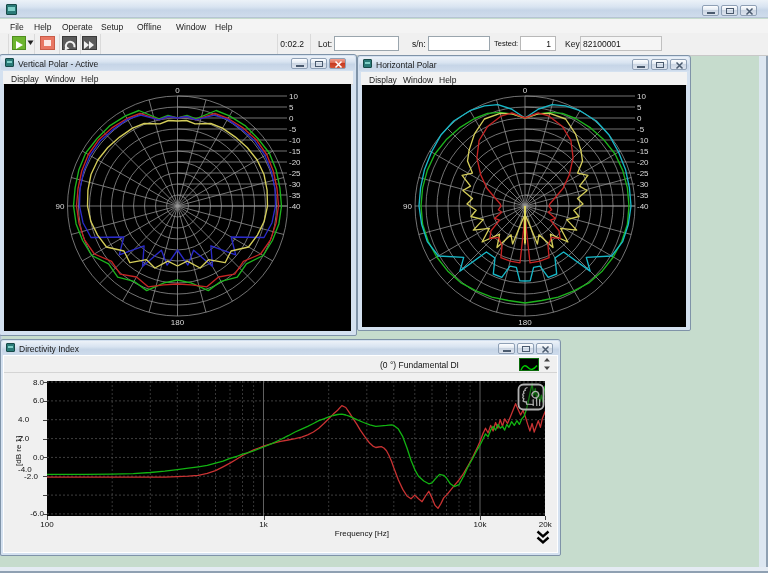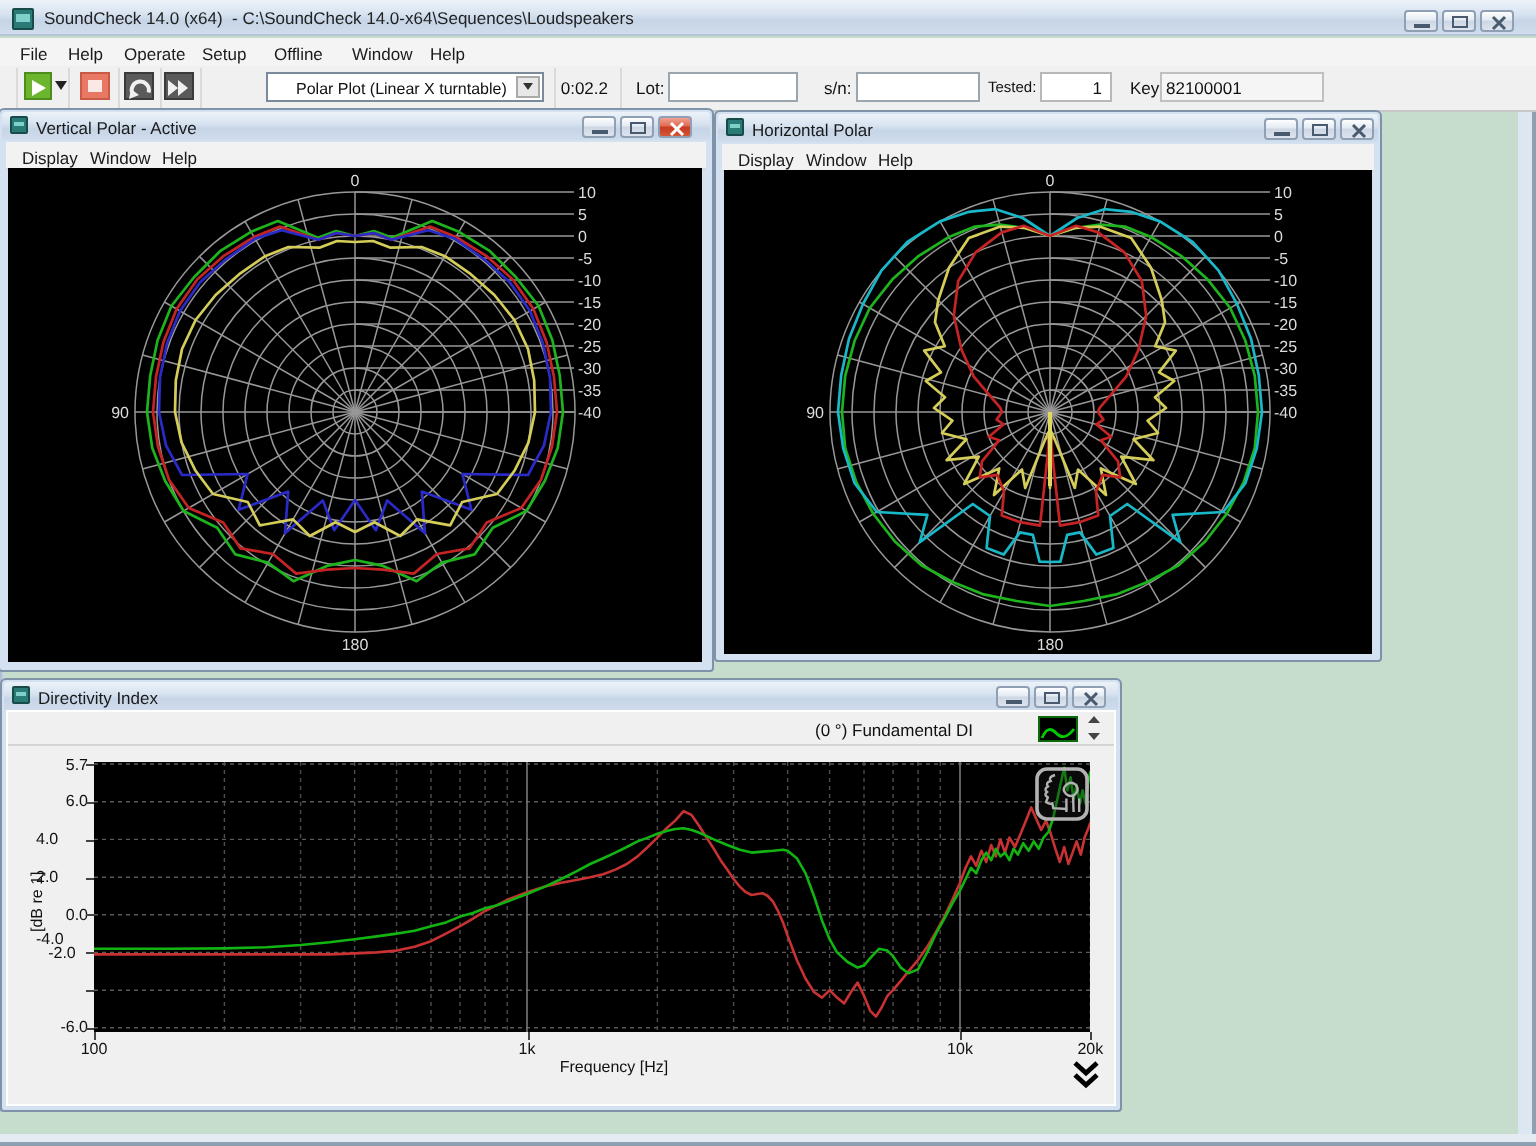--- a/index.html
+++ b/index.html
@@ -1,18 +1,17 @@
 <!DOCTYPE html>
 <html><head><meta charset="utf-8"><style>html,body{margin:0;padding:0}*{box-sizing:border-box;font-family:"Liberation Sans",sans-serif;-webkit-font-smoothing:antialiased}.ab{position:absolute}svg,div{transform:translateZ(0)}</style></head><body>
 <div style="position:relative;width:768px;height:573px;overflow:hidden;background:#c6dccd">
 <div class="ab" style="left:0;top:0;width:768px;height:18px;background:linear-gradient(#ecf2f8,#d9e4f1 40%,#c6d5e7 60%,#cfdcec);border-bottom:1px solid #b6c4d4"></div>
 <div style="position:absolute;left:6px;top:4px;width:11px;height:11px;background:#2a7a78;border:1px solid #174a48;border-radius:1px">
       <div style="position:absolute;left:1px;top:2px;width:7px;height:4px;background:#7fd0c8"></div>
     </div>
-<div class="ab" style="left:22px;top:4px;font-size:8.5px;color:#222">SoundCheck 14.0 (x64)&nbsp; - C:\SoundCheck 14.0-x64\Sequences\Loudspeakers</div>
 <div style="position:absolute;left:700px;top:5px;white-space:nowrap;font-size:0"><div style="height:11px;width:17px;border:1px solid #8fa0b5;border-radius:2px;background:linear-gradient(#fdfeff,#e3eaf2 45%,#ccd6e3 50%,#dde4ee);display:inline-block;vertical-align:top;margin-left:2px;position:relative"><div style="position:absolute;left:4px;top:6px;width:8px;height:2px;background:#4a5a6e"></div></div><div style="height:11px;width:17px;border:1px solid #8fa0b5;border-radius:2px;background:linear-gradient(#fdfeff,#e3eaf2 45%,#ccd6e3 50%,#dde4ee);display:inline-block;vertical-align:top;margin-left:2px;position:relative"><div style="position:absolute;left:4px;top:2px;width:8px;height:6px;border:1px solid #4a5a6e"></div></div><div style="height:11px;width:17px;border:1px solid #8fa0b5;border-radius:2px;background:linear-gradient(#fdfeff,#e3eaf2 45%,#ccd6e3 50%,#dde4ee);display:inline-block;vertical-align:top;margin-left:2px;position:relative"><svg width="17" height="11" style="position:absolute;left:0;top:0">
           <path d="M5.5 2.5 L11.5 8.5 M11.5 2.5 L5.5 8.5" stroke="#4a5a6e" stroke-width="1.5"></path>
         </svg></div></div>
 <div class="ab" style="left:0;top:19px;width:768px;height:14px;background:#f4f4f4"></div>
 <div class="ab" style="left:10px;top:22px;font-size:8.5px;color:#1a1a1a">File</div>
 <div class="ab" style="left:34px;top:22px;font-size:8.5px;color:#1a1a1a">Help</div>
 <div class="ab" style="left:62px;top:22px;font-size:8.5px;color:#1a1a1a">Operate</div>
 <div class="ab" style="left:101px;top:22px;font-size:8.5px;color:#1a1a1a">Setup</div>
 <div class="ab" style="left:137px;top:22px;font-size:8.5px;color:#1a1a1a">Offline</div>
 <div class="ab" style="left:176px;top:22px;font-size:8.5px;color:#1a1a1a">Window</div>
@@ -34,28 +33,20 @@
 <div class="ab" style="left:40px;top:36px;width:15px;height:14px;background:#e87763;border:1px solid #c85a46">
       <div class="ab" style="left:3px;top:3px;width:7px;height:6px;background:#fbe8e4"></div>
     </div>
 <div class="ab" style="left:62px;top:36px;width:15px;height:14px;background:#5a5a5a;border:1px solid #3a3a3a"><svg width="13" height="12">
         <path d="M4 10 A4.3 4.3 0 1 1 11.3 8.2" stroke="#f0f0f0" stroke-width="2" fill="none"></path>
         <path d="M6.5 9.5 L1.5 11.5 L2.5 6.5 Z" fill="#f0f0f0"></path>
       </svg></div>
 <div class="ab" style="left:82px;top:36px;width:15px;height:14px;background:#5a5a5a;border:1px solid #3a3a3a"><svg width="13" height="12">
         <path d="M1 2 L6 6 L1 10 Z M6 2 L11 6 L6 10 Z" fill="#f0f0f0"></path>
       </svg></div>
-<div class="ab" style="left:133px;top:36px;width:139px;height:15px;background:#fff;border:1px solid #7a8a9a">
-      <div class="ab" style="left:14px;top:3px;font-size:8px;color:#111">Polar Plot (Linear X turntable)</div>
-      <div class="ab" style="right:1px;top:1px;width:12px;height:11px;background:#e8e8e8;border:1px solid #aaa">
-        <svg width="10" height="9" style="display:block;margin-top:0px">
-          <path d="M2.5 2.5 L7.5 2.5 L5 6 Z" fill="#333"></path>
-        </svg>
-      </div>
-    </div>
 <div class="ab" style="left:280px;top:39px;width:24px;font-size:8.5px;color:#111;text-align:right">0:02.2</div>
 <div class="ab" style="left:318px;top:39px;font-size:8.5px;color:#111">Lot:</div>
 <div class="ab" style="left:334px;top:36px;width:65px;height:15px;background:#fff;border:1px solid #9aa5ad"></div>
 <div class="ab" style="left:412px;top:39px;font-size:8.5px;color:#111">s/n:</div>
 <div class="ab" style="left:428px;top:36px;width:62px;height:15px;background:#fff;border:1px solid #9aa5ad"></div>
 <div class="ab" style="left:494px;top:39px;font-size:7.5px;color:#111">Tested:</div>
 <div class="ab" style="left:520px;top:36px;width:36px;height:15px;background:#fff;border:1px solid #b8b8b8">
       <div class="ab" style="right:4px;top:2px;font-size:8.5px;color:#111">1</div>
     </div>
 <div class="ab" style="left:565px;top:39px;font-size:8.5px;color:#111">Key</div>
@@ -235,21 +226,21 @@
       <div style="position:absolute;left:5px;top:3px;width:9px;height:9px;background:#2a7a78;border:1px solid #174a48;border-radius:1px">
         <div style="position:absolute;left:1px;top:2px;width:5px;height:2px;background:#7fd0c8"></div>
       </div>
       <div class="ab" style="left:18px;top:4px;font-size:8.5px;color:#1a1a1a">Directivity Index</div>
       <div style="position:absolute;left:495px;top:3px;white-space:nowrap;font-size:0"><div style="height:11px;width:17px;border:1px solid #8fa0b5;border-radius:2px;background:linear-gradient(#fdfeff,#e3eaf2 45%,#ccd6e3 50%,#dde4ee);display:inline-block;vertical-align:top;margin-left:2px;position:relative"><div style="position:absolute;left:4px;top:6px;width:8px;height:2px;background:#4a5a6e"></div></div><div style="height:11px;width:17px;border:1px solid #8fa0b5;border-radius:2px;background:linear-gradient(#fdfeff,#e3eaf2 45%,#ccd6e3 50%,#dde4ee);display:inline-block;vertical-align:top;margin-left:2px;position:relative"><div style="position:absolute;left:4px;top:2px;width:8px;height:6px;border:1px solid #4a5a6e"></div></div><div style="height:11px;width:17px;border:1px solid #8fa0b5;border-radius:2px;background:linear-gradient(#fdfeff,#e3eaf2 45%,#ccd6e3 50%,#dde4ee);display:inline-block;vertical-align:top;margin-left:2px;position:relative"><svg width="17" height="11" style="position:absolute;left:0;top:0">
             <path d="M5.5 2.5 L11.5 8.5 M11.5 2.5 L5.5 8.5" stroke="#4a5a6e" stroke-width="1.5"></path>
           </svg></div></div>
     </div>
 <div class="ab" style="left:3px;top:355px;width:555px;height:198px;background:#f0f0f0;border:1px solid #fff"></div>
 <div class="ab" style="left:4px;top:356px;width:553px;height:17px;background:#f0f0f0;border-bottom:1px solid #d4d4d4"></div>
-<div class="ab" style="left:380px;top:360px;width:134px;text-align:center;font-size:8.5px;color:#111">(0 °) Fundamental DI</div>
+<div class="ab" style="left:380px;top:360px;width:134px;text-align:left;font-size:8.5px;color:#111">(0 °) Fundamental DI</div>
 <div class="ab" style="left:519px;top:358px;width:20px;height:13px;background:#000;border:1px solid #0a6a0a"><svg width="18" height="11">
         <path d="M1 8 Q4 1 8 5.5 T17 3.5" stroke="#0c0" stroke-width="1.4" fill="none"></path>
       </svg></div>
 <svg class="ab" style="left:543px;top:357px" width="8" height="14">
       <path d="M4 1 L7 4.5 L1 4.5 Z" fill="#444"></path>
       <path d="M4 13 L1 9.5 L7 9.5 Z" fill="#444"></path>
     </svg>
 <svg width="498" height="135" style="position:absolute;left:47px;top:381px">
       <rect width="498" height="135" fill="#000"></rect>
       <line x1="0" y1="132.9" x2="498" y2="132.9" stroke="#5a5a5a" stroke-width="0.7" stroke-dasharray="2,2"></line>
@@ -281,21 +272,21 @@
       <line x1="433.0" y1="0" x2="433.0" y2="135" stroke="#787878" stroke-width="0.8"></line>
       <polyline points="0.0,96.2 65.2,96.2 103.3,96.2 117.8,96.2 130.3,95.7 141.4,95.2 151.3,94.3 160.3,92.4 168.5,89.6 176.0,85.8 183.0,82.1 189.5,78.3 195.5,74.5 201.2,71.7 206.6,68.9 211.7,67.0 216.5,65.1 225.5,62.3 233.6,60.4 241.2,59.0 248.1,57.6 254.6,56.1 260.7,53.8 266.4,51.0 271.8,47.2 276.9,42.5 281.7,37.8 286.3,33.1 290.6,29.3 294.8,24.6 298.8,26.5 302.7,32.1 306.3,37.8 309.9,43.4 313.3,49.1 316.6,53.8 319.8,58.5 322.9,62.3 325.9,65.1 328.8,66.5 331.6,66.0 334.3,65.6 336.9,67.0 339.5,69.8 342.0,74.5 344.5,80.2 346.8,86.8 351.4,99.0 355.8,108.4 360.0,115.0 364.0,117.8 367.8,114.1 371.5,117.8 375.1,120.7 378.5,115.0 381.8,110.3 385.0,116.9 388.1,124.4 391.0,127.3 393.9,122.6 396.7,116.9 399.5,114.1 403.4,109.4 407.2,104.7 412.0,99.0 416.6,92.4 421.0,84.9 425.2,77.3 429.2,68.9 433.0,60.4 435.8,52.9 438.5,47.2 441.1,51.9 443.7,44.4 446.1,50.0 448.6,41.5 450.9,47.2 453.2,38.7 455.5,45.3 457.7,37.8 460.5,42.5 463.3,35.9 466.0,29.3 468.6,22.7 471.1,28.4 473.6,34.0 476.0,29.3 478.4,35.9 480.7,43.4 482.9,50.0 485.1,42.5 487.2,51.0 489.3,45.3 491.3,39.7 493.4,46.3 495.3,37.8 497.2,33.1 498.2,30.2" fill="none" stroke="#c83232" stroke-width="1.3" stroke-linejoin="round"></polyline>
       <polyline points="0.0,93.4 38.1,93.4 65.2,93.2 86.2,92.6 103.3,91.5 117.8,90.1 130.3,88.6 141.4,87.2 151.3,85.8 160.3,84.4 168.5,82.1 176.0,80.2 183.0,77.3 189.5,75.5 195.5,73.1 201.2,71.7 206.6,69.8 216.5,66.0 225.5,62.3 233.6,58.5 241.2,54.7 248.1,51.0 254.6,48.1 260.7,45.3 266.4,42.5 271.8,39.7 276.9,37.8 281.7,35.9 286.3,34.5 290.6,33.5 294.8,33.1 298.8,34.0 302.7,35.4 309.9,38.7 316.6,41.5 322.9,43.9 328.8,45.3 334.3,44.8 339.5,44.4 344.5,43.9 346.8,44.4 351.4,48.1 355.8,55.7 360.0,67.0 364.0,79.2 367.8,88.6 371.5,95.2 376.8,100.0 381.8,102.8 385.0,101.8 388.1,98.1 392.5,93.4 396.7,94.3 399.5,97.1 403.4,102.8 407.2,105.6 412.0,103.7 416.6,95.2 421.0,85.8 425.2,78.3 429.2,70.7 433.0,64.2 435.8,58.5 438.5,52.9 441.1,55.7 443.7,49.1 446.1,45.3 448.6,49.1 450.9,43.4 453.2,47.2 455.5,45.3 457.7,49.1 459.8,43.4 461.9,46.3 464.6,40.6 467.3,44.4 469.9,39.7 472.4,43.4 474.8,37.8 477.2,35.0 479.5,28.4 481.8,18.0 483.4,10.5 485.1,2.9 486.7,14.2 488.3,7.6 489.8,18.9 491.3,11.4 492.9,20.8 494.3,14.2 495.8,20.8 497.2,9.5 498.2,4.8" fill="none" stroke="#12b412" stroke-width="1.3" stroke-linejoin="round"></polyline>
       <g transform="translate(470,2)" stroke="#b2b2b2" fill="none" stroke-width="1.2">
         <rect x="1.5" y="1.5" width="25" height="25" rx="5" fill="#1a1a1a" fill-opacity="0.4" stroke-width="1.8"></rect>
         <path d="M10.5 4.5 q-3.5 1 -2.2 3 q-2.8 0.8 -1.3 2.7 q-2.3 1.3 -0.5 2.8 q-1.8 1.4 0.4 2.7 l-0.9 2.3 q1.8 1.3 3.2 0.7 l0.4 2.4 l7 0.4"></path>
         <path d="M16 9.5 q-2.2 2.2 0 4.4 q2.4 2.2 4.8 0 q2 -2.4 0 -4.6 q-2.4 -2 -4.8 0.2 z"></path>
         <path d="M19.5 14.5 l0.3 8.5 m-3.6 -6.7 l0 6.7 m6.4 -6.7 l0 6.7"></path>
       </g>
     </svg>
-<div class="ab" style="left:18px;top:377.5px;width:26px;text-align:right;font-size:8px;color:#111">5.7</div>
+<div class="ab" style="left:18px;top:377.5px;width:26px;text-align:right;font-size:8px;color:#111">8.0</div>
     <div class="ab" style="left:43px;top:382.0px;width:4px;height:1px;background:#444"></div>
     <div class="ab" style="left:18px;top:396.4px;width:26px;text-align:right;font-size:8px;color:#111">6.0</div>
     <div class="ab" style="left:43px;top:400.9px;width:4px;height:1px;background:#444"></div>
     <div class="ab" style="left:18px;top:415.2px;width:26px;text-align:left;font-size:8px;color:#111">4.0</div>
     <div class="ab" style="left:43px;top:419.7px;width:4px;height:1px;background:#444"></div>
     <div class="ab" style="left:18px;top:434.1px;width:26px;text-align:left;font-size:8px;color:#111">2.0</div>
     <div class="ab" style="left:43px;top:438.6px;width:4px;height:1px;background:#444"></div>
     <div class="ab" style="left:18px;top:452.9px;width:26px;text-align:right;font-size:8px;color:#111">0.0</div>
     <div class="ab" style="left:43px;top:457.4px;width:4px;height:1px;background:#444"></div>
     <div class="ab" style="left:18px;top:471.7px;width:26px;text-align:center;font-size:8px;color:#111">-2.0</div>
@@ -305,18 +296,18 @@
     <div class="ab" style="left:18px;top:509.4px;width:26px;text-align:right;font-size:8px;color:#111">-6.0</div>
     <div class="ab" style="left:43px;top:513.9px;width:4px;height:1px;background:#444"></div>
     <div class="ab" style="left:35.0px;top:520px;width:24px;text-align:center;font-size:8px;color:#111">100</div>
     <div class="ab" style="left:47.0px;top:516px;width:1px;height:4px;background:#444"></div>
     <div class="ab" style="left:251.5px;top:520px;width:24px;text-align:center;font-size:8px;color:#111">1k</div>
     <div class="ab" style="left:263.5px;top:516px;width:1px;height:4px;background:#444"></div>
     <div class="ab" style="left:468.0px;top:520px;width:24px;text-align:center;font-size:8px;color:#111">10k</div>
     <div class="ab" style="left:480.0px;top:516px;width:1px;height:4px;background:#444"></div>
     <div class="ab" style="left:533.2px;top:520px;width:24px;text-align:center;font-size:8px;color:#111">20k</div>
     <div class="ab" style="left:545.2px;top:516px;width:1px;height:4px;background:#444"></div>
-    <div class="ab" style="left:212px;top:529px;width:190px;text-align:center;font-size:8px;color:#111">Frequency [Hz]</div>
+    <div class="ab" style="left:199px;top:529px;width:190px;text-align:right;font-size:8px;color:#111">Frequency [Hz]</div>
     <div class="ab" style="left:14px;top:466px;font-size:8px;color:#111;transform:rotate(-90deg);transform-origin:left top;white-space:nowrap">[dB re 1]</div>
 <svg class="ab" style="left:536px;top:530px" width="14" height="15">
       <path d="M1.5 1.5 L7 6.5 L12.5 1.5" stroke="#000" stroke-width="2.4" fill="none"></path>
       <path d="M1.5 7.5 L7 12.5 L12.5 7.5" stroke="#000" stroke-width="2.4" fill="none"></path>
     </svg>
 </div>
 </body></html>

